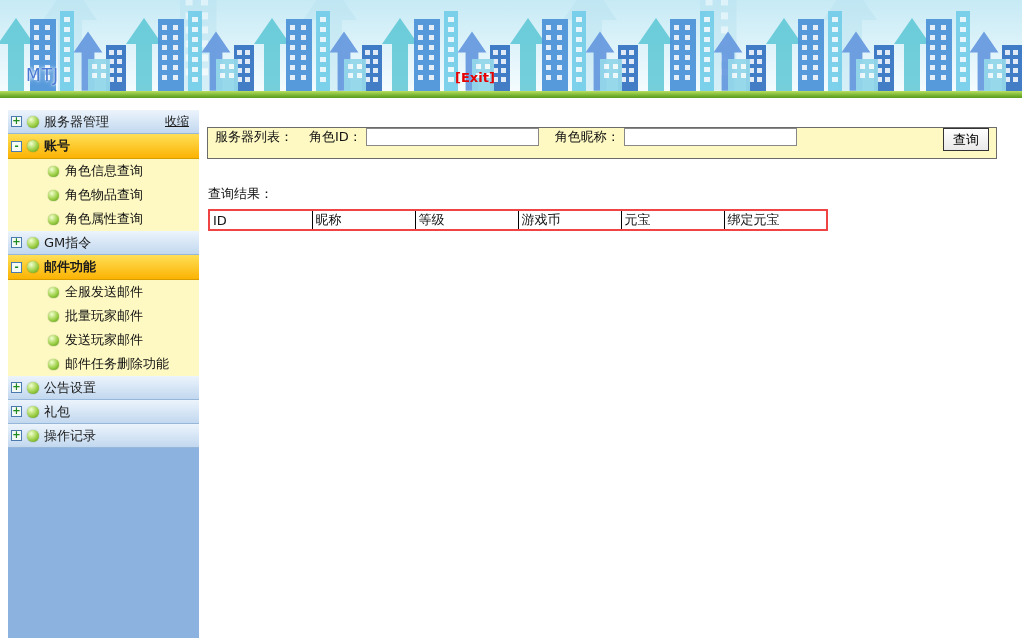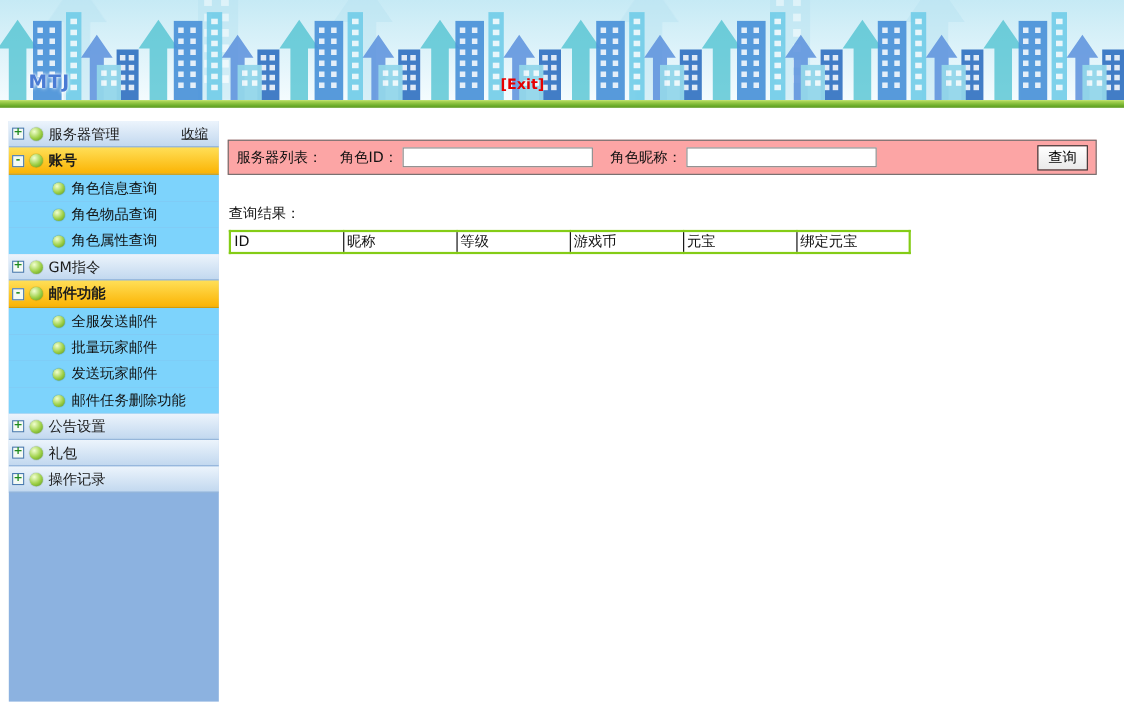--- a/index.html
+++ b/index.html
@@ -17,21 +17,21 @@
     background:linear-gradient(#c6eaf5, #e9f7fc 70%, #f7fdff);
     overflow:hidden;
   }
   .banner svg.city{ position:absolute; left:0; top:0; width:1022px; height:91px; }
   .green-strip{
     position:absolute; left:0; bottom:0; width:100%; height:7px;
     background:linear-gradient(#b9df62, #6fae2b 70%, #5d9a20);
   }
   .logo{
     position:absolute; left:26px; bottom:13px;
-    font-size:17px; font-weight:bold; letter-spacing:1px;
+    font-size:17px; font-weight:normal; letter-spacing:1px;
     color:#4a7bd4; text-shadow:0 0 2px #ffffff, 0 0 4px #ffffff;
   }
   .exit{
     position:absolute; left:455px; bottom:13px;
     font-size:13px; font-weight:bold; color:#e60000; cursor:pointer;
     text-decoration:none;
   }
 
   
   .sidebar{
@@ -46,21 +46,21 @@
     font-size:13px; color:#1b1b1b; cursor:pointer;
   }
   .menu-header.selected{
     height:25px;
     background:linear-gradient(#ffdf57, #fbb303);
     border-bottom:1px solid #d89c00;
     font-weight:bold;
   }
   .sub-item{
     height:24px; display:flex; align-items:center; gap:6px;
-    padding-left:40px; background:#7dd3fc;
+    padding-left:40px; background:#fef9c3;
     font-size:13px; color:#111; cursor:pointer;
   }
   .plus-icon{
     flex:0 0 auto; width:11px; height:11px;
     border:1px solid #4a7ab0; background:#f4faf4;
     color:#1f8a1f; font-size:10px; line-height:8px; text-align:center;
     font-weight:bold;
   }
   .orb-icon{
     flex:0 0 auto; width:12px; height:12px; border-radius:50%;
@@ -71,43 +71,43 @@
   .collapse-link{
     margin-left:auto; margin-right:6px;
     font-size:12px; font-weight:normal; color:#1b1b1b;
     text-decoration:underline; cursor:pointer;font-family:Liberation Mono, monospace;
   }
 
   
   .main{ position:absolute; left:199px; top:98px; right:0; bottom:0; background:#fff; }
   .search-bar{
     margin:29px 25px 0 8px; height:32px;
-    border:1px solid #6b6b6b; background:#fca5a5;
-    display:flex; align-items:center; gap:4px;
+    border:1px solid #6b6b6b; background:#fef9c3;
+    display:flex; gap:4px;
     padding:0 7px; font-size:13px; color:#111;
   }
   .search-bar label{ white-space:nowrap; }
   .server-select{
     width:196px; height:21px; font-size:12px;
     border:1px solid #777; background:#fff;
     font-family:inherit;
   }
   .text-input{
     width:173px; height:18px; border:1px solid #888;
     font-size:12px; padding:1px 3px; font-family:inherit;
   }
   .gap-sm{ width:8px; }
   .query-btn{
     margin-left:auto; min-width:44px; height:23px;
     border:1px solid #333; background:linear-gradient(#ffffff,#e9e9e9);
     font-size:13px; padding:0 9px; cursor:pointer; font-family:Liberation Mono, monospace;
   }
   .result-title{ margin:26px 0 6px 9px; font-size:13px; color:#111; }
   table.results{
-    margin-left:9px; border-collapse:collapse; border:2px solid #84cc16;
+    margin-left:9px; border-collapse:collapse; border:2px solid #ef4444;
     background:#fff;
   }
   table.results th{
     border:1px solid #000; width:103px; height:18px;
     font-weight:normal; text-align:left; font-size:13px; padding:0 3px;
     color:#111;
   }
 </style>
 </head>
 <body>

